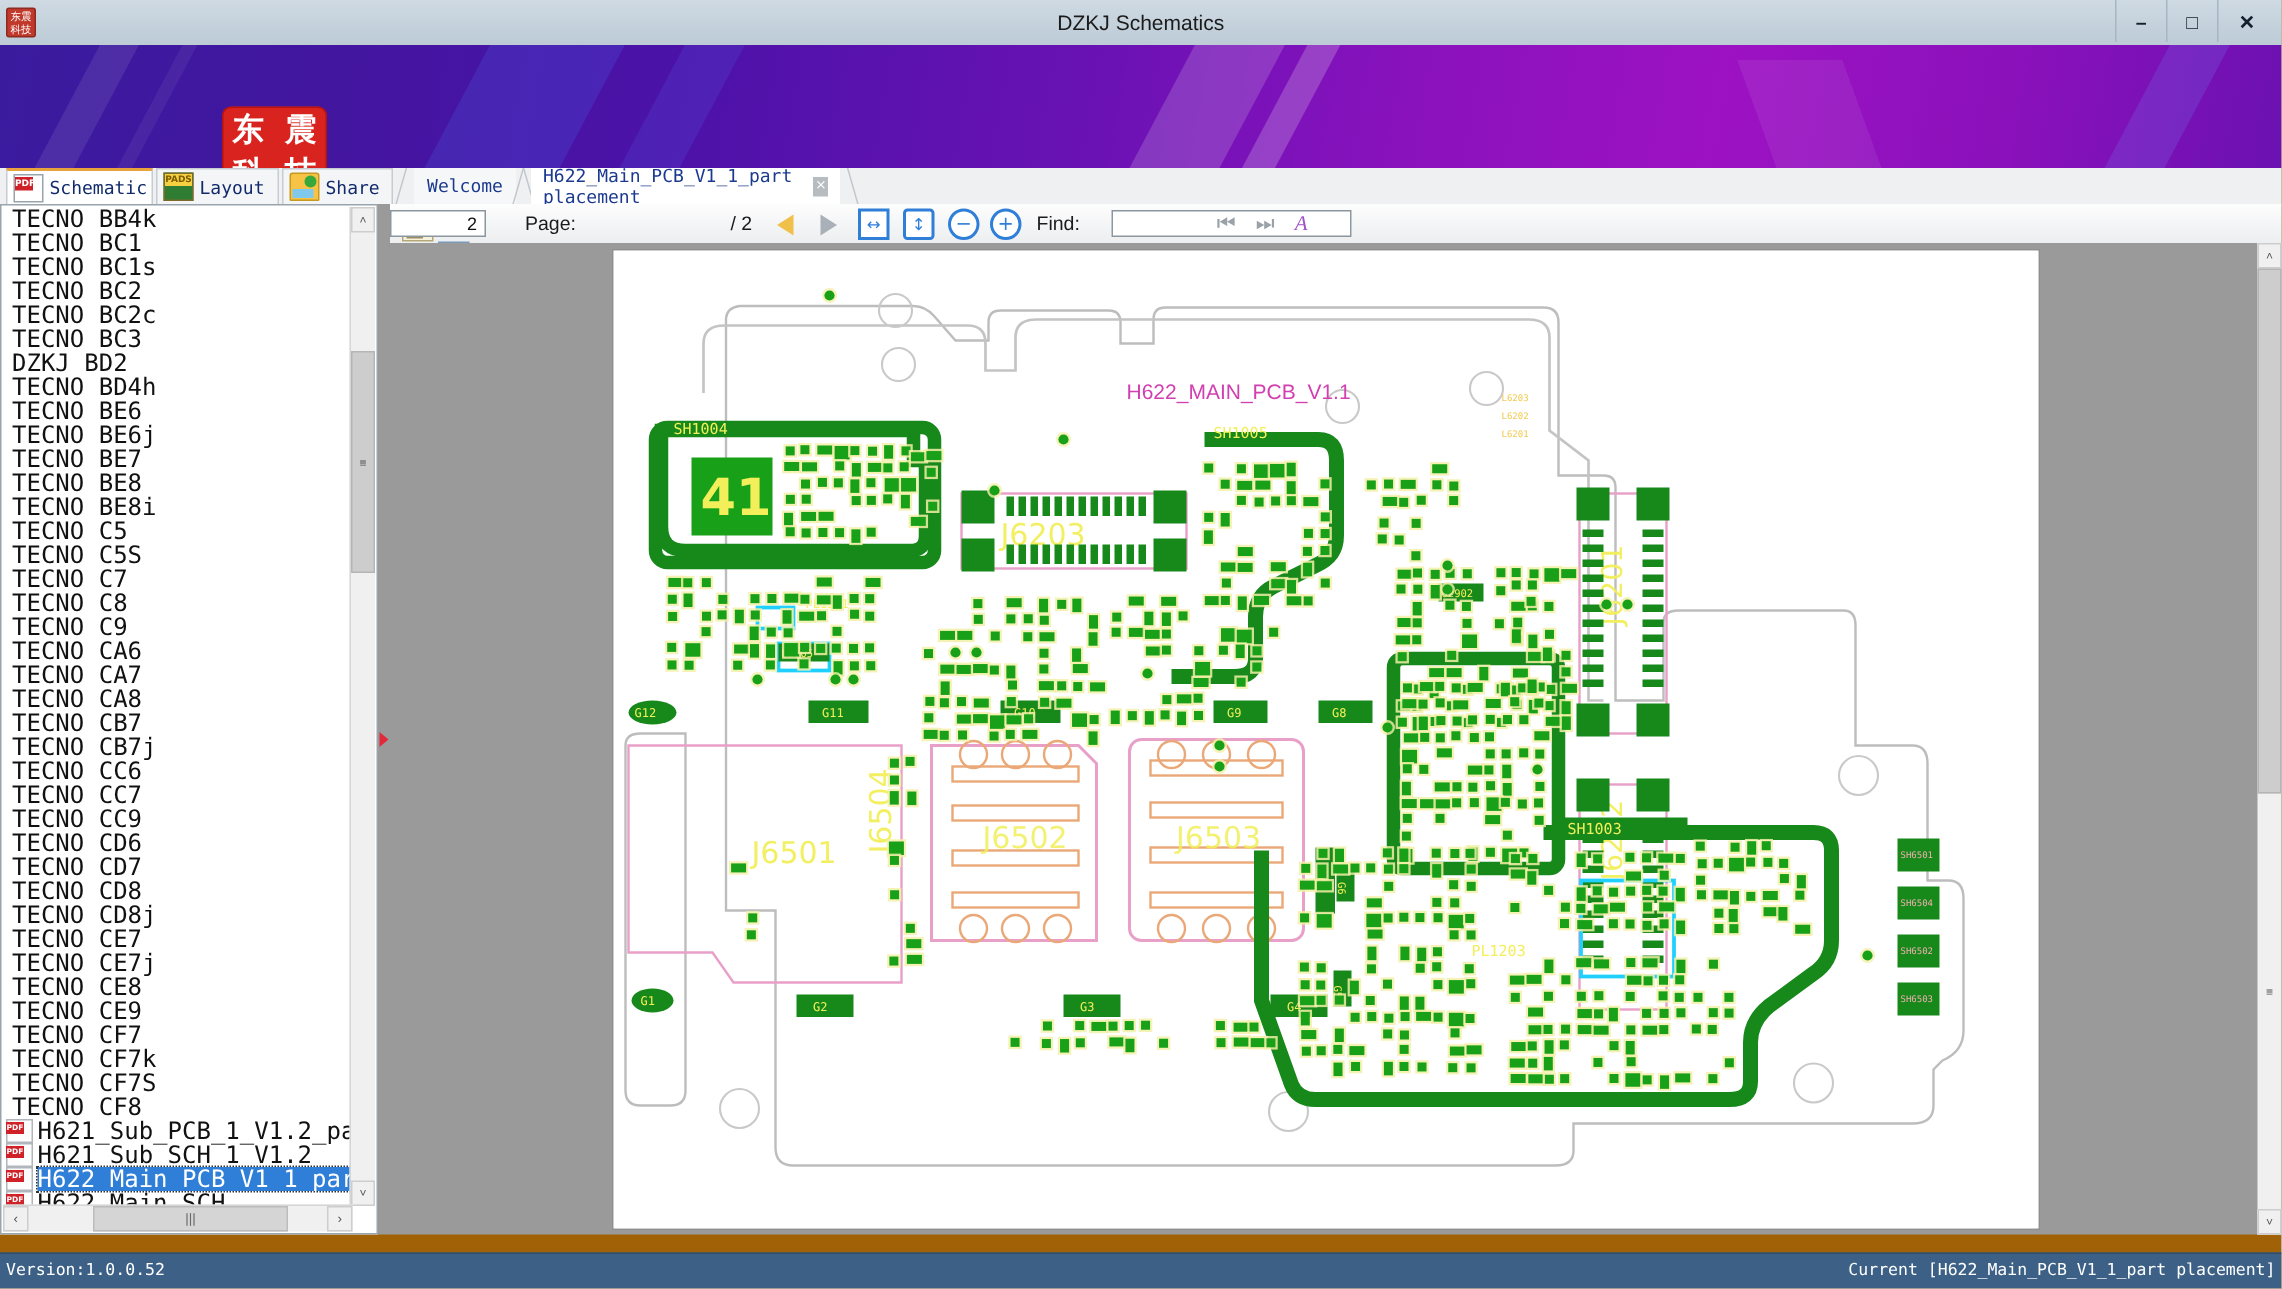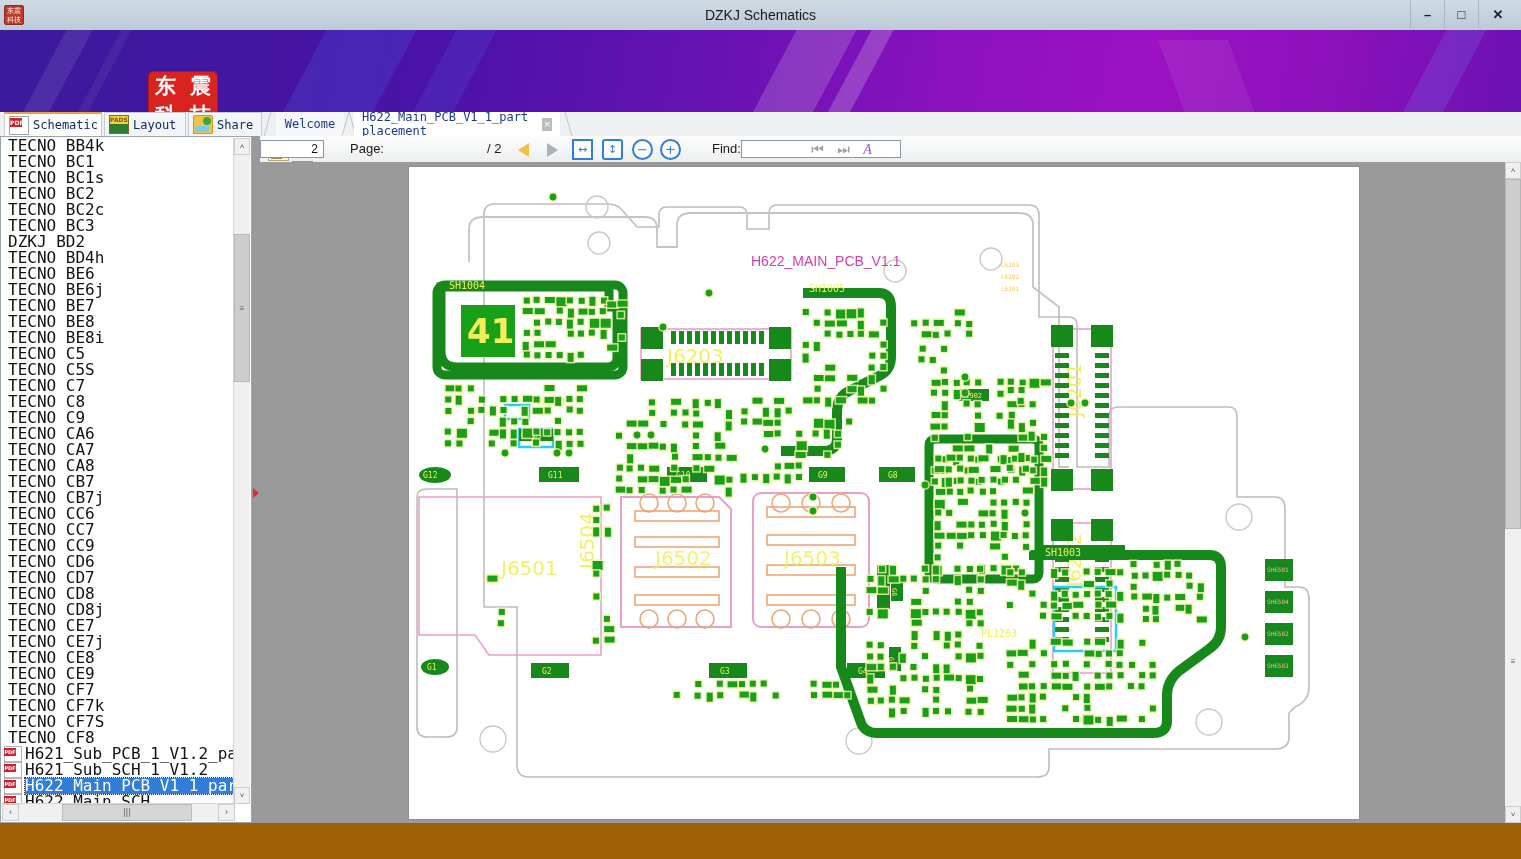--- a/index.html
+++ b/index.html
@@ -302,21 +302,21 @@
     <div class="tbicon copyic" style="left:56px;"></div>
     <div class="tlabel" style="left:90px;">Page:</div>
     <div class="pageinput">2</div>
     <div class="tlabel" style="left:227px;">/ 2</div>
     <div class="navtri tri-l" style="left:258px;"></div>
     <div class="navtri tri-r" style="left:287px;"></div>
     <div class="sqbtn" style="left:312px;">↔</div>
     <div class="sqbtn" style="left:342px;border-radius:3px;">↕</div>
     <div class="rndbtn" style="left:372px;">−</div>
     <div class="rndbtn" style="left:400px;">+</div>
-    <div class="tlabel" style="left:431px;margin-left:21px;">Find:</div>
+    <div class="tlabel" style="left:431px;">Find:</div>
     <div class="findinput" style="left:481px;width:160px;"></div>
     <div class="findnav" style="left:548px;">⏮</div>
     <div class="findnav" style="left:574px;">⏭</div>
     <div class="aa" style="left:598px;">A</div>
   </div>
 
   <div class="viewer">
     <div class="page">
       <div class="pcb">
         <svg width="950" height="652" viewBox="0 0 950 652" xmlns="http://www.w3.org/2000/svg">
@@ -1876,14 +1876,18 @@
     </div>
     <div class="pviewscroll">
       <div class="vs-up" style="position:absolute;top:0;">˄</div>
       <div class="vs-thumb" style="position:absolute;top:17px;height:350px;line-height:350px;"></div>
       <div style="position:absolute;top:490px;left:0;width:16px;height:20px;color:#555;font-size:8px;
                   text-align:center;line-height:20px;">≡</div>
       <div class="vs-dn" style="position:absolute;bottom:0;">˅</div>
     </div>
   </div>
 
+  <div class="statusbar">
+    <div class="stxt l">Version:1.0.0.52</div>
+    <div class="stxt r">Current [H622_Main_PCB_V1_1_part placement]</div>
+  </div>
 
 </div>
 
 </body></html>

